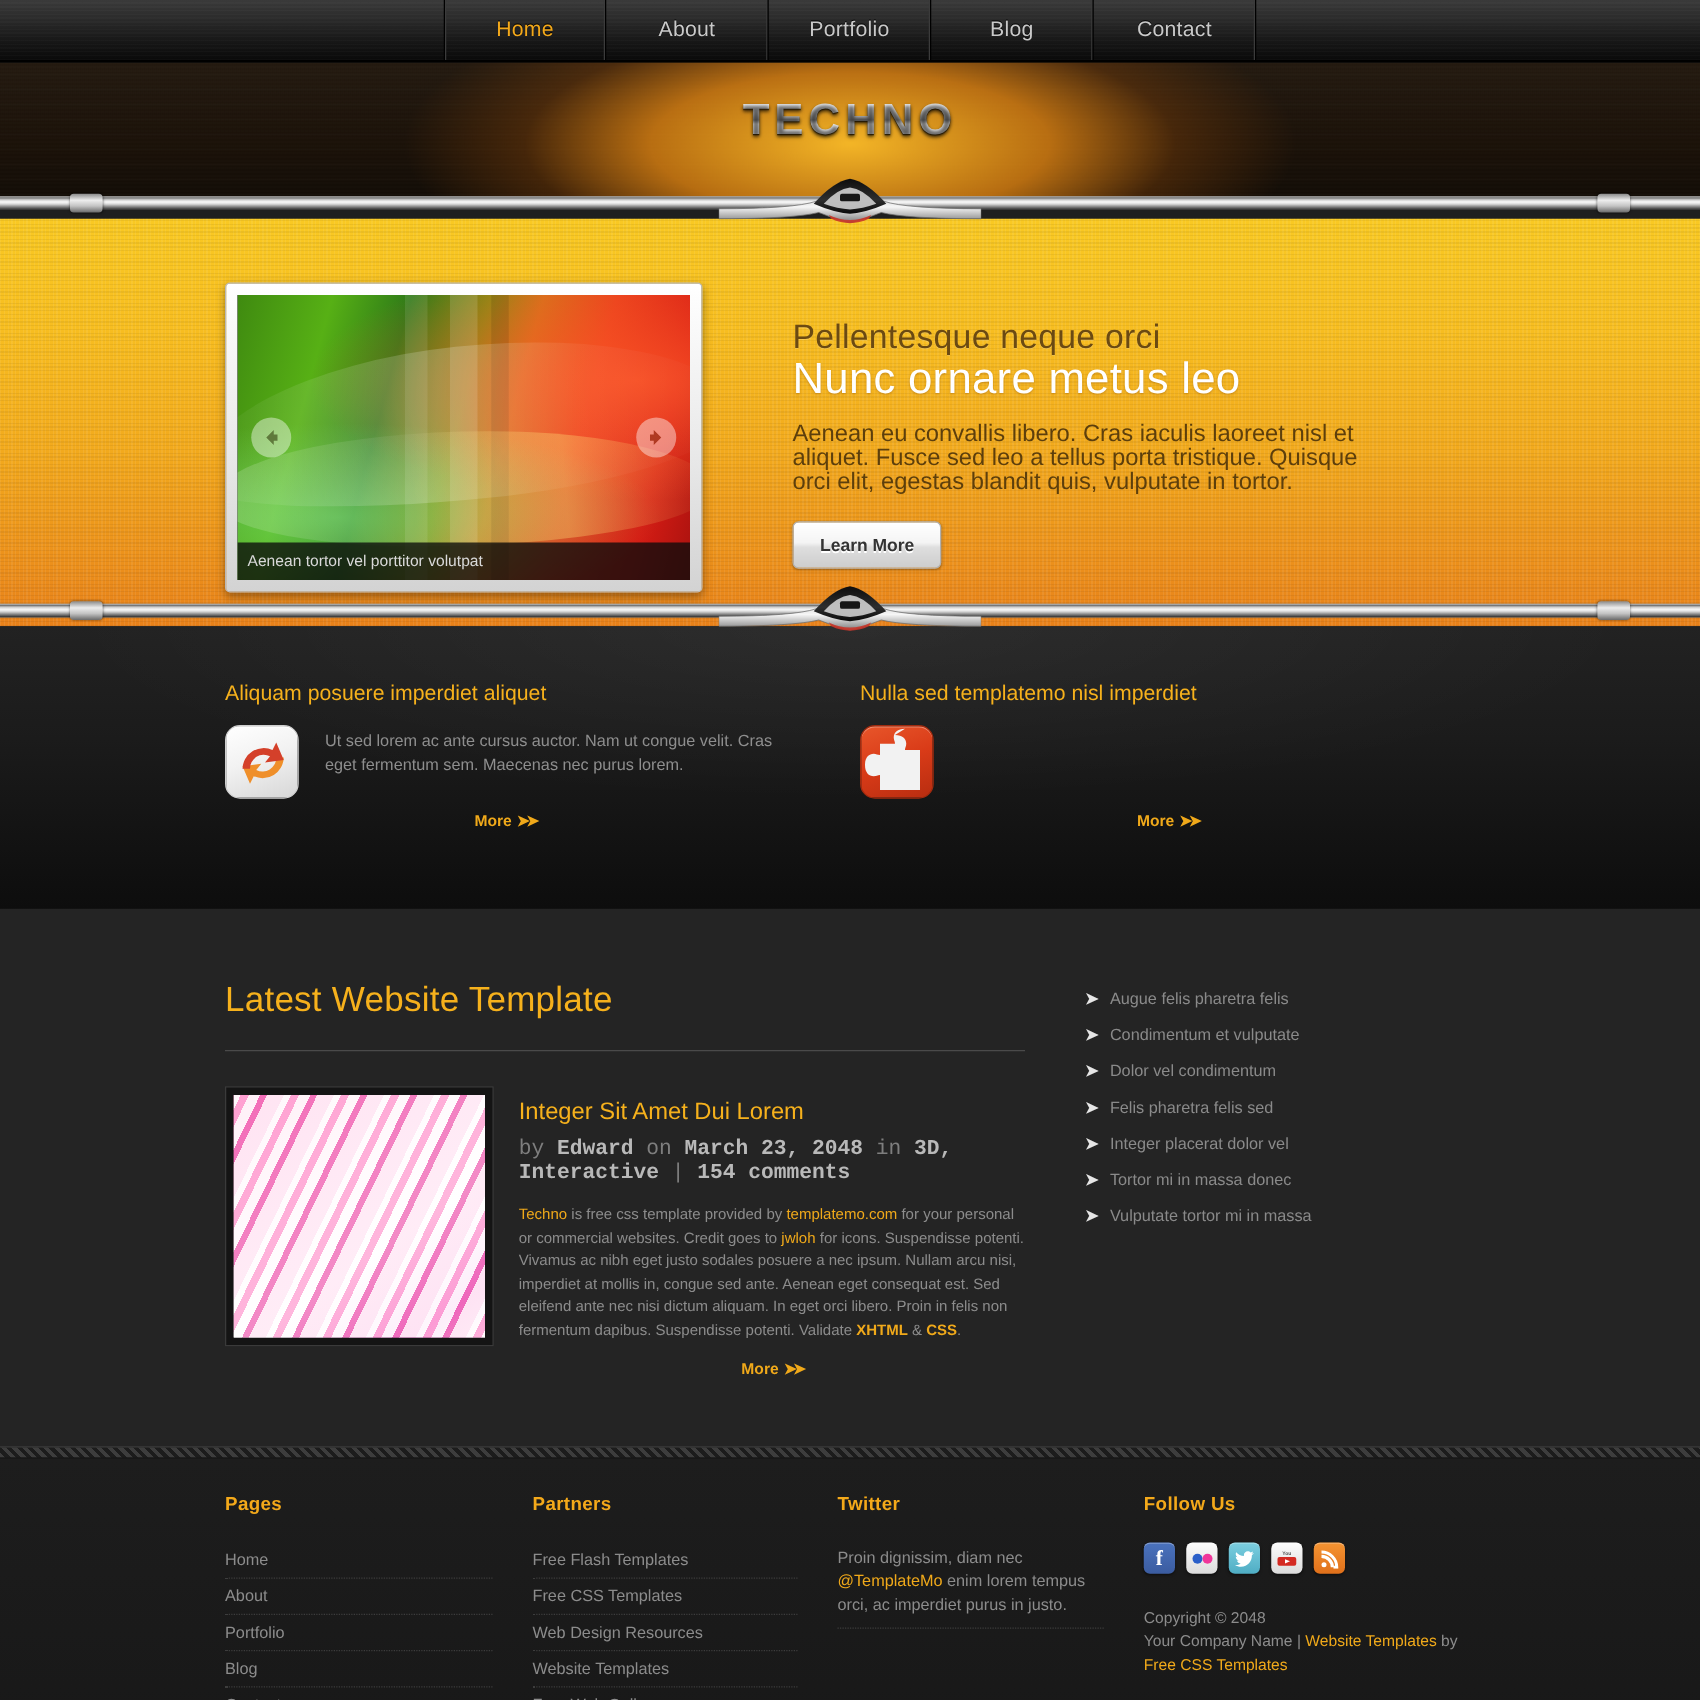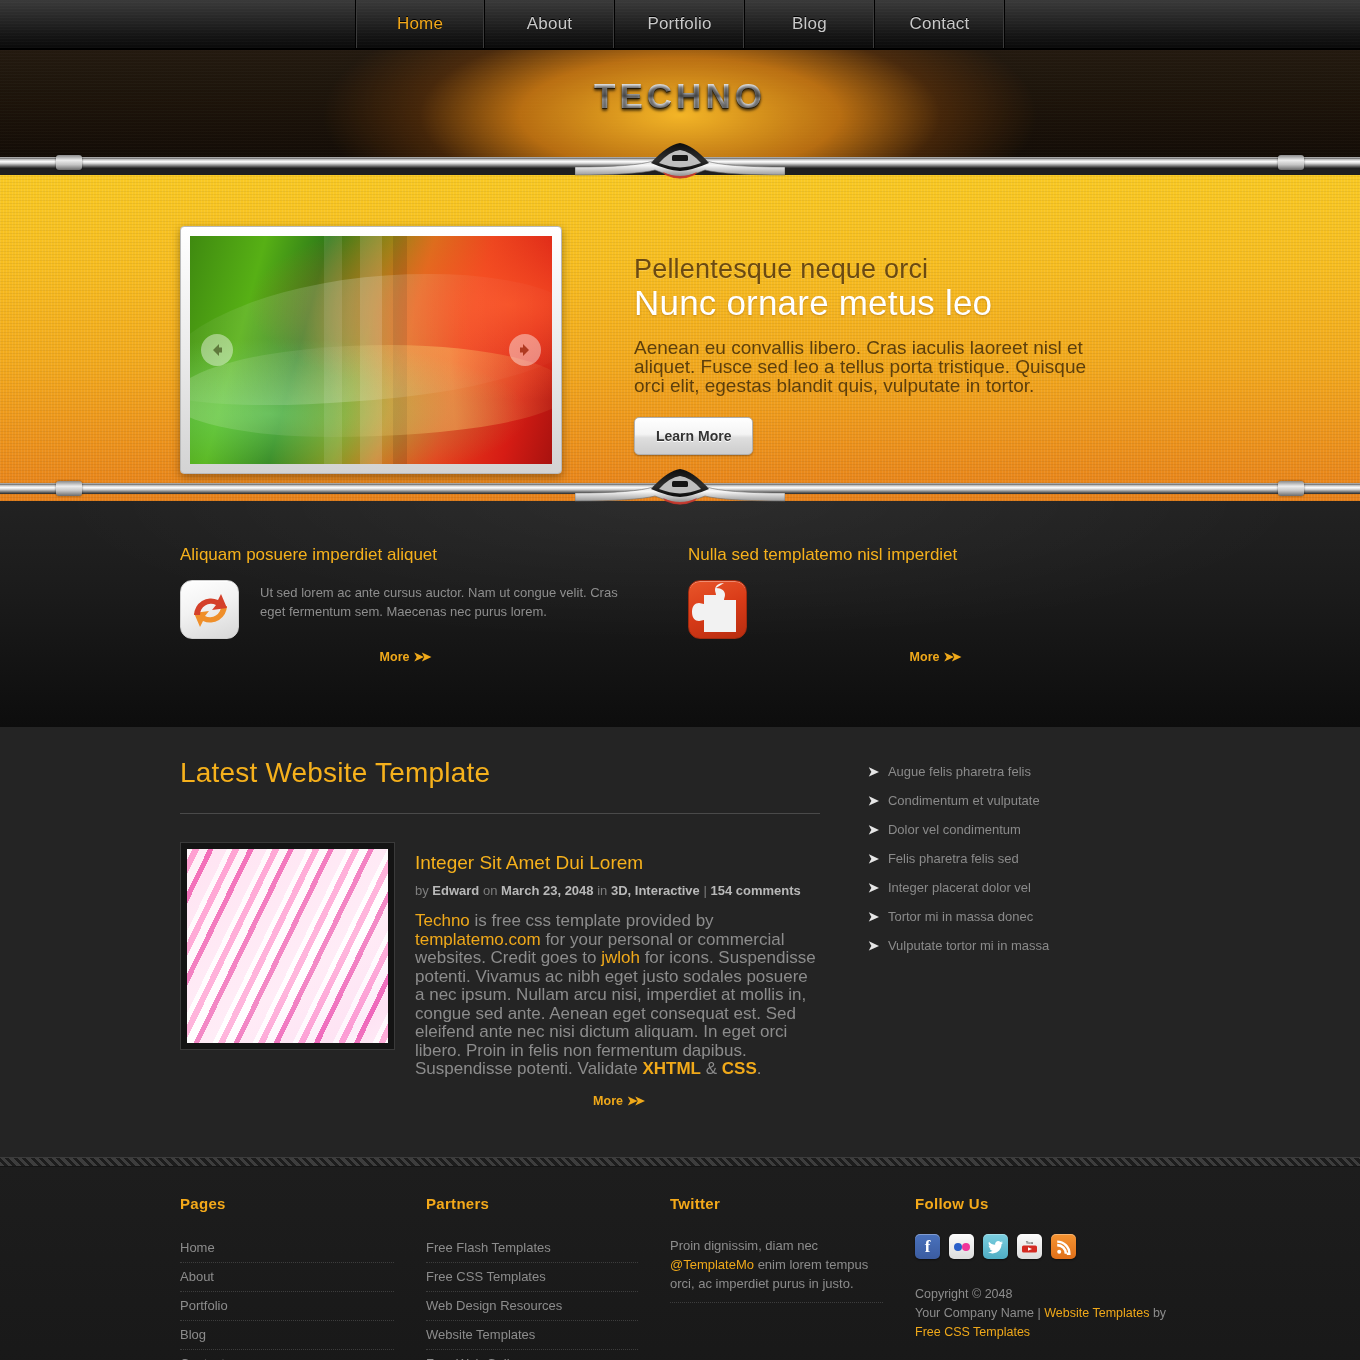--- a/index.html
+++ b/index.html
@@ -239,21 +239,21 @@
     margin-top: 10px;
     font-size: 12.5px; font-weight: bold;
     color: #f0a91a;
     cursor: pointer;
   }
   .more-link .chev { color: #f0a91a; margin-left: 4px; letter-spacing: -3px; }
 
   
   .main {
     background: #242424;
-    padding-top: 30px;
+    padding-top: 57px;
     height: 430px;
   }
   .main-inner { width: 1000px; margin: 0 auto; display: flex; }
   .content-col { width: 640px; }
   .content-col > h2 {
     font-size: 28px; font-weight: normal; color: #f6b11c;
     letter-spacing: .2px;
   }
   .hr-line { height: 1px; background: #4a4a4a; margin: 24px 0 28px 0; }
 
@@ -273,25 +273,25 @@
         rgba(255,255,255,.9) 11px, rgba(255,255,255,.9) 19px,
         rgba(240,110,185,.8) 19px, rgba(240,110,185,.8) 24px,
         rgba(255,235,246,.95) 24px, rgba(255,235,246,.95) 36px),
       linear-gradient(145deg, #ff5fae 0%, #ffd3e9 40%, #ffffff 62%, #e848c6 88%, #ffd9ef 100%);
   }
   .post-body { flex: 1; }
   .post-body h3 {
     font-size: 19px; font-weight: normal; color: #f6b11c;
     margin-top: 10px;
   }
-  .post-meta { font-size: 13px; color: #7e7e7e; margin-top: 9px; }
+  .post-meta { font-size: 17px; color: #7e7e7e; margin-top: 9px; font-family: Liberation Mono, monospace; }
   .post-meta b { color: #b9b9b9; font-weight: bold; }
   .post-text {
     margin-top: 14px;
-    font-size: 17px; line-height: 18.5px; color: #8c8c8c;
+    font-size: 12px; line-height: 18.5px; color: #8c8c8c;
   }
   .post-text a { color: #f0a91a; text-decoration: none; }
   .post-text b { color: #f0a91a; }
 
   .side-col { width: 360px; padding-left: 48px; }
   .side-col h2 {
     font-size: 25px; font-weight: normal; color: #f6b11c;
     margin-bottom: 16px;
   }
   .svc-item {
@@ -413,20 +413,21 @@
           <svg width="18" height="18" viewBox="0 0 18 18">
             <path d="M11 3 L5 9 L11 15 L11 11.5 L14 11.5 L14 6.5 L11 6.5 Z" fill="#5f7a3c"></path>
           </svg>
         </div>
         <div class="arrow-btn right">
           <svg width="18" height="18" viewBox="0 0 18 18">
             <path d="M7 3 L13 9 L7 15 L7 11.5 L4 11.5 L4 6.5 L7 6.5 Z" fill="#b03a22"></path>
           </svg>
         </div>
 
+        <div class="slider-caption">Aenean tortor vel porttitor volutpat</div>
       </div>
     </div>
 
     <div class="banner-copy">
       <h3>Pellentesque neque orci</h3>
       <h2>Nunc ornare metus leo</h2>
       <p>Aenean eu convallis libero. Cras iaculis laoreet nisl et aliquet. Fusce sed leo a tellus porta tristique. Quisque orci elit, egestas blandit quis, vulputate in tortor.</p>
       <div class="learn-btn">Learn More</div>
     </div>
 

